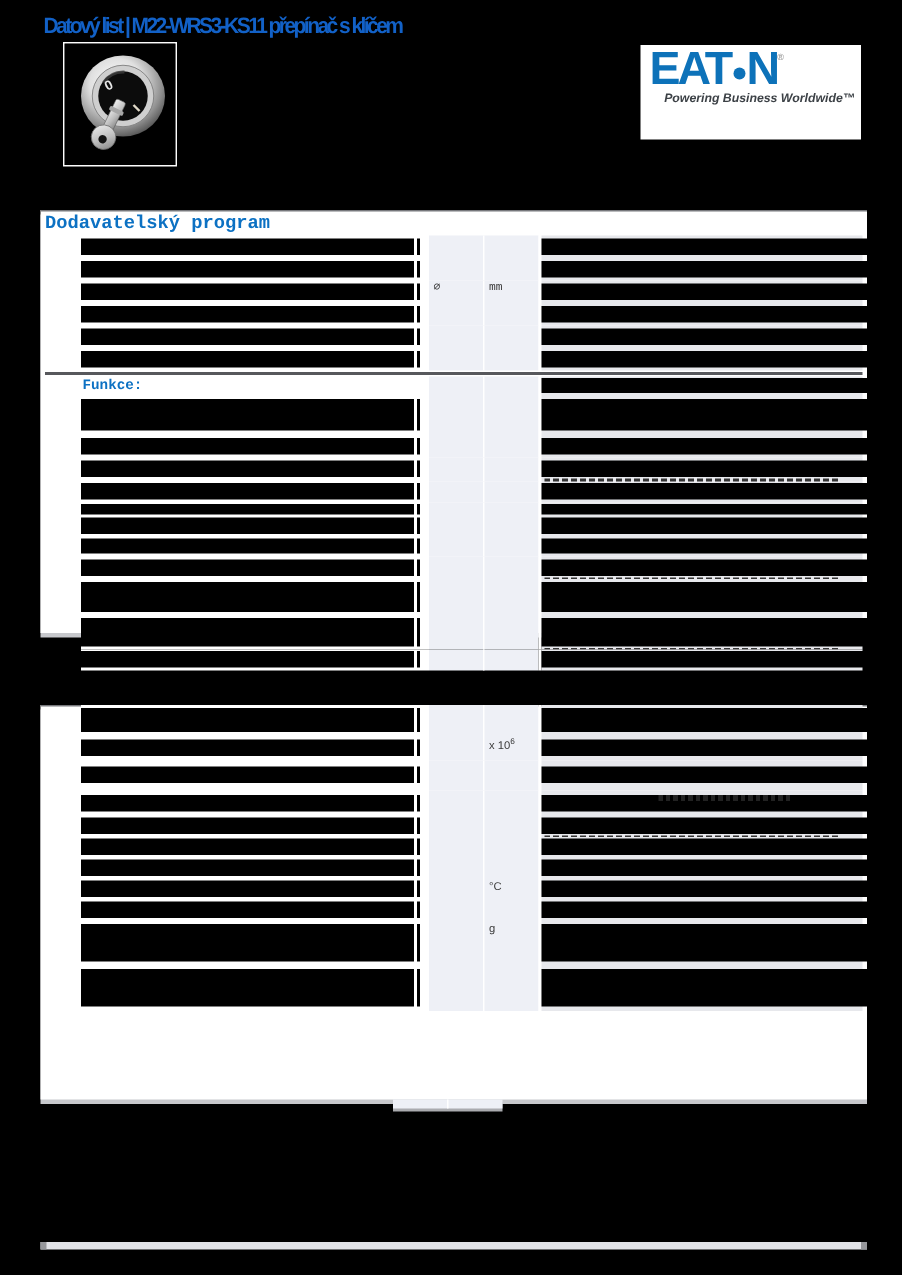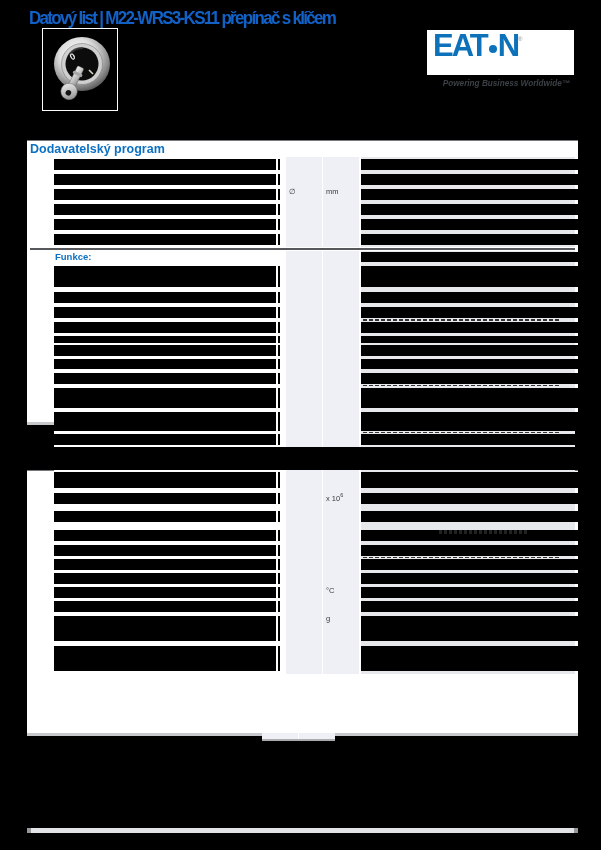--- a/index.html
+++ b/index.html
@@ -4,43 +4,43 @@
 <style>
   html,body { margin:0; padding:0; }
   body {
     width:601px; height:850px; position:relative; overflow:hidden;
     background:#000; font-family:"Liberation Sans", sans-serif;
     -webkit-font-smoothing:antialiased;
   }
   
   .doc-title {
     position:absolute; left:29px; top:9px; width:300px;
-    color:#1261c7; font-weight:bold; font-size:17px;
+    color:#1261c7; font-weight:bold; font-size:14px;
     letter-spacing:-1.7px; white-space:nowrap; transform:scaleY(1.06);
   }
   .photo-frame {
     position:absolute; left:42px; top:28px; width:74px; height:81px;
     background:#000; border:1px solid #fdfdfd; overflow:hidden;
   }
   .logo-box {
-    position:absolute; left:427px; top:30px; width:147px; height:45px;
+    position:absolute; left:427px; top:30px; width:147px; height:63px;
     background:#fff; box-sizing:border-box; padding:1px 4px 0 6px;
   }
   .logo-word {
     color:#0d72b9; font-weight:bold; font-size:31px; line-height:30px;
     letter-spacing:-2px; white-space:nowrap; display:flex; align-items:center;
   }
   .logo-dot {
     display:inline-block; width:8px; height:8px; border-radius:50%;
     background:#0d72b9; margin:6px 1px 0 2px;
   }
   .logo-reg { font-size:6px; color:#8a8a8a; vertical-align:top; margin-top:-14px; font-weight:normal; }
   .logo-tagline {
     color:#3c4146; font-style:italic; font-weight:bold; font-size:8.2px;
-    text-align:right; margin-top:18px; white-space:nowrap;
+    text-align:right; margin-top:0; white-space:nowrap;
   }
   
   .section {
     position:absolute; left:27px; width:551px; background:#fff;
     box-sizing:border-box; box-shadow:0 3px 0 #c7c8cc, 0 1px 0 #77787c inset;
   }
   .sec-title { color:#0c71c3; font-weight:bold; font-size:12.5px; padding:2px 0 1px 3px; line-height:14px; }
   .sec-subtitle { color:#0c71c3; font-weight:bold; font-size:9px; padding:0 0 2px 3px; line-height:11px; }
   .tbl { position:relative; margin:0 3px; }
   .row { display:flex; position:relative; }
@@ -110,21 +110,21 @@
   <div class="logo-word">
     <span>EAT</span>
       <span class="logo-dot"></span>
       <span>N</span>
       <span class="logo-reg">®</span>
   </div>
   <div class="logo-tagline">Powering Business Worldwide™</div>
 </div>
 
 <div id="sections">
-    <div class="section" style="top: 140px; height: 282px;">
+    <div class="section" style="top: 140px; height: 282px; font-family: Liberation Mono, monospace;">
       <div class="sec-title">Dodavatelský program</div>
       <div class="tbl">
         <div class="row" style="height: 15px;">
           <div class="cell-label">
             <div class="bar" style="width: 222px; height: 11px; top: 2px;"></div>
           </div>
           <div class="colgap1"></div>
           <div class="cell-mid">
             <div class="cell-sym"></div>
             <div class="cell-unit"></div>

